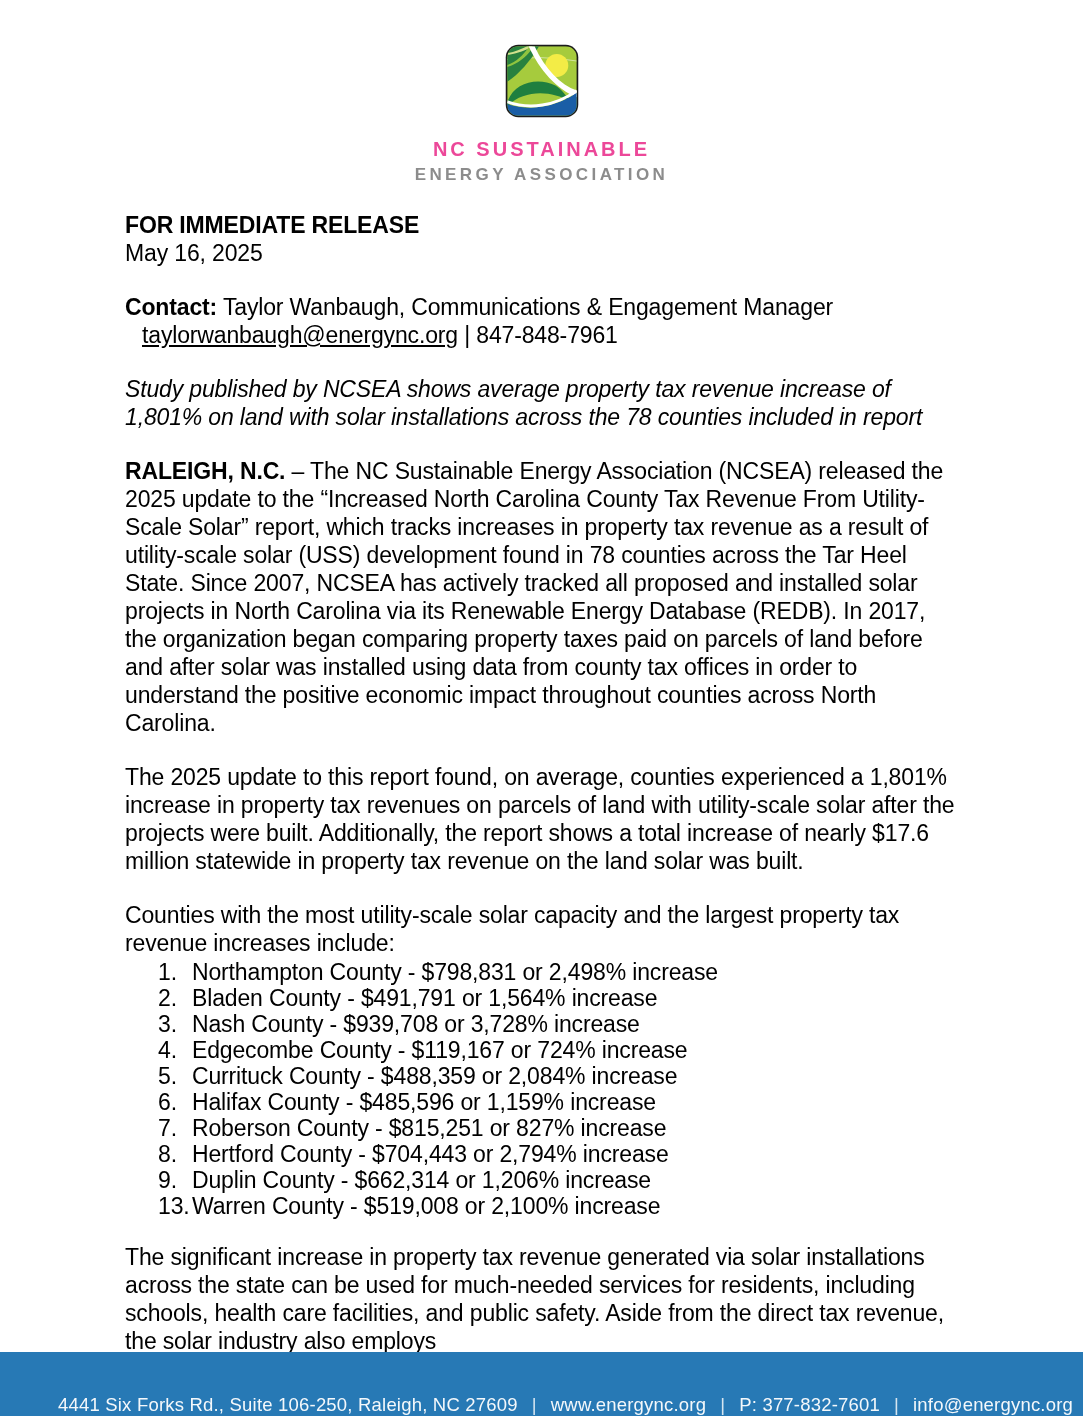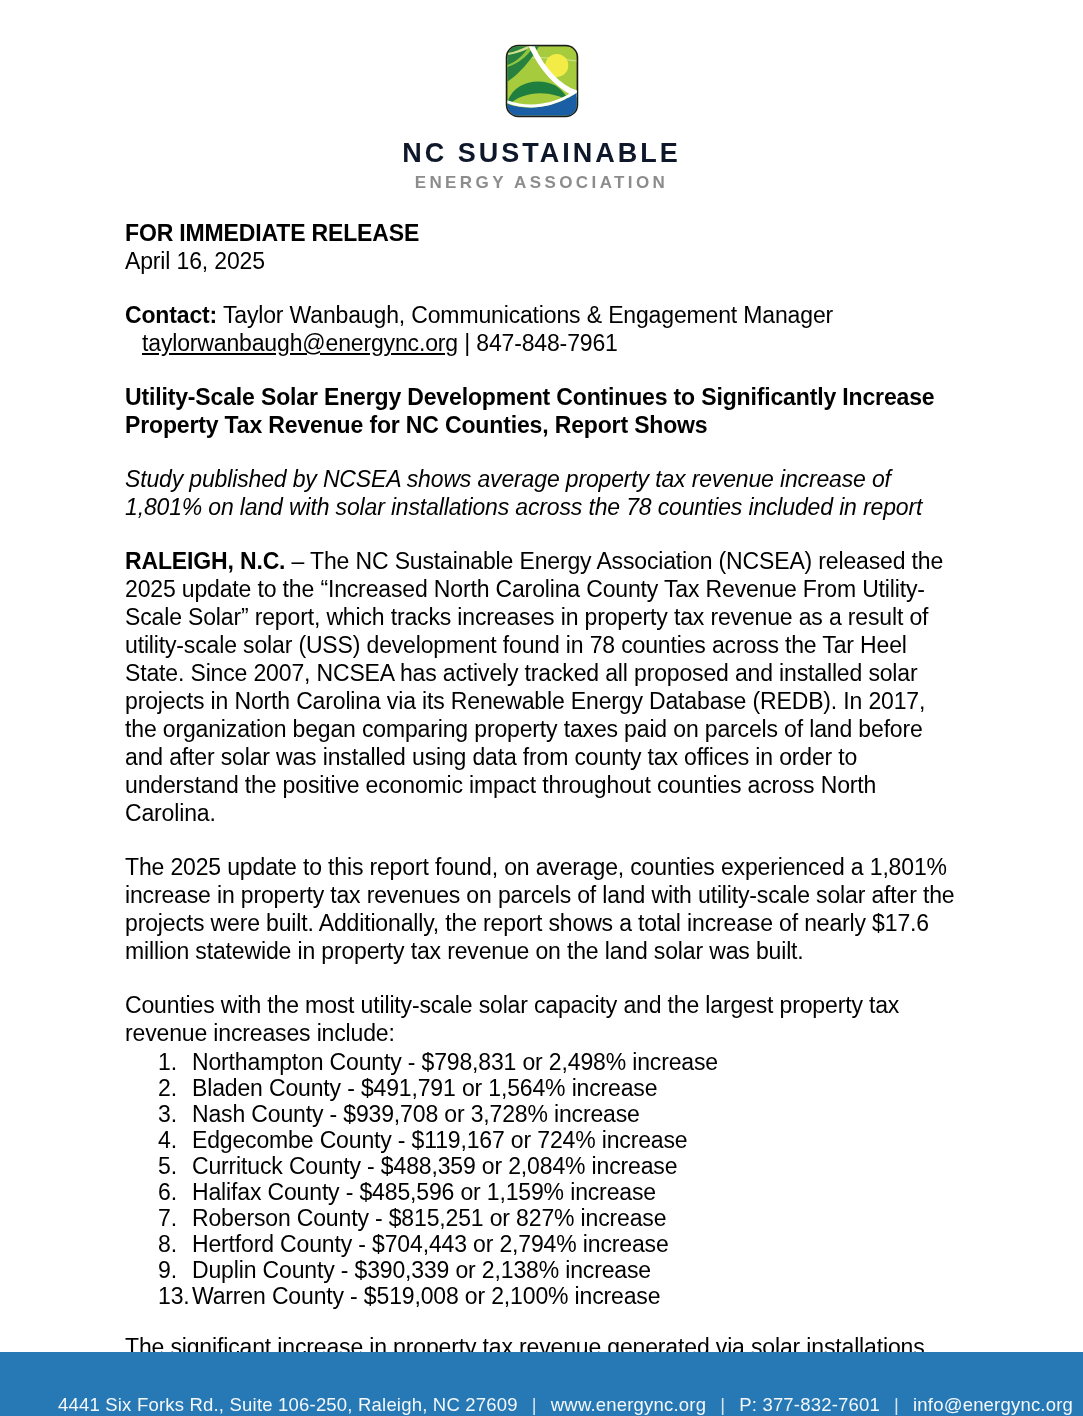--- a/index.html
+++ b/index.html
@@ -10,24 +10,24 @@
     background: #ffffff;
     font-family: "Liberation Sans", sans-serif;
     color: #000000;
     overflow: hidden;
   }
   
   .logo-wrap { text-align: center; padding-top: 44px; }
   .logo-svg { display: inline-block; }
   .org-line1 {
     margin-top: 16px;
-    font-size: 27px;
+    font-size: 20px;
     font-weight: bold;
     letter-spacing: 3px;
-    color: #0f172a;
+    color: #ec4899;
   }
   .org-line2 {
     margin-top: 4px;
     font-size: 17px;
     font-weight: bold;
     letter-spacing: 3.4px;
     color: #8c8c8c;
   }
   
   .content {
@@ -91,29 +91,28 @@
       </g>
     </svg>
     <div class="org-line1">NC SUSTAINABLE</div>
     <div class="org-line2">ENERGY ASSOCIATION</div>
   </div>
 
   <div class="content">
 
     <div class="block">
       <div class="bold">FOR IMMEDIATE RELEASE</div>
-      <div>April 16, 2025</div>
+      <div>May 16, 2025</div>
     </div>
 
     <div class="block">
       <div><span class="bold">Contact:</span><span> Taylor Wanbaugh, Communications &amp; Engagement Manager</span></div>
       <div><span class="email-link">taylorwanbaugh@energync.org</span><span> | </span><span>847-848-7961</span></div>
     </div>
 
-    <div class="block headline">Utility-Scale Solar Energy Development Continues to Significantly Increase Property Tax Revenue for NC Counties, Report Shows</div>
 
     <div class="block subhead">Study published by NCSEA shows average property tax revenue increase of 1,801% on land with solar installations across the 78 counties included in report</div>
 
     <div class="block"><span class="bold">RALEIGH, N.C.</span><span> – </span><span>The NC Sustainable Energy Association (NCSEA) released the 2025 update to the “Increased North Carolina County Tax Revenue From Utility-Scale Solar” report, which tracks increases in property tax revenue as a result of utility-scale solar (USS) development found in 78 counties across the Tar Heel State. Since 2007, NCSEA has actively tracked all proposed and installed solar projects in North Carolina via its Renewable Energy Database (REDB). In 2017, the organization began comparing property taxes paid on parcels of land before and after solar was installed using data from county tax offices in order to understand the positive economic impact throughout counties across North Carolina.</span></div>
 
     <div class="block">The 2025 update to this report found, on average, counties experienced a 1,801% increase in property tax revenues on parcels of land with utility-scale solar after the projects were built. Additionally, the report shows a total increase of nearly $17.6 million statewide in property tax revenue on the land solar was built.</div>
 
     <div class="block" style="margin-bottom:2px;">Counties with the most utility-scale solar capacity and the largest property tax revenue increases include:</div>
 
     <div class="county-list">
@@ -144,21 +143,21 @@
       <div class="county-row">
           <span class="county-num">7.</span>
           <span class="county-text">Roberson County - $815,251 or 827% increase</span>
         </div>
       <div class="county-row">
           <span class="county-num">8.</span>
           <span class="county-text">Hertford County - $704,443 or 2,794% increase</span>
         </div>
       <div class="county-row">
           <span class="county-num">9.</span>
-          <span class="county-text">Duplin County - $390,339 or 2,138% increase</span>
+          <span class="county-text">Duplin County - $662,314 or 1,206% increase</span>
         </div>
       <div class="county-row">
           <span class="county-num">13.</span>
           <span class="county-text">Warren County - $519,008 or 2,100% increase</span>
         </div>
     </div>
 
     <div class="block p-last">The significant increase in property tax revenue generated via solar installations across the state can be used for much-needed services for residents, including schools, health care facilities, and public safety. Aside from the direct tax revenue, the solar industry also employs</div>
 
   </div>

